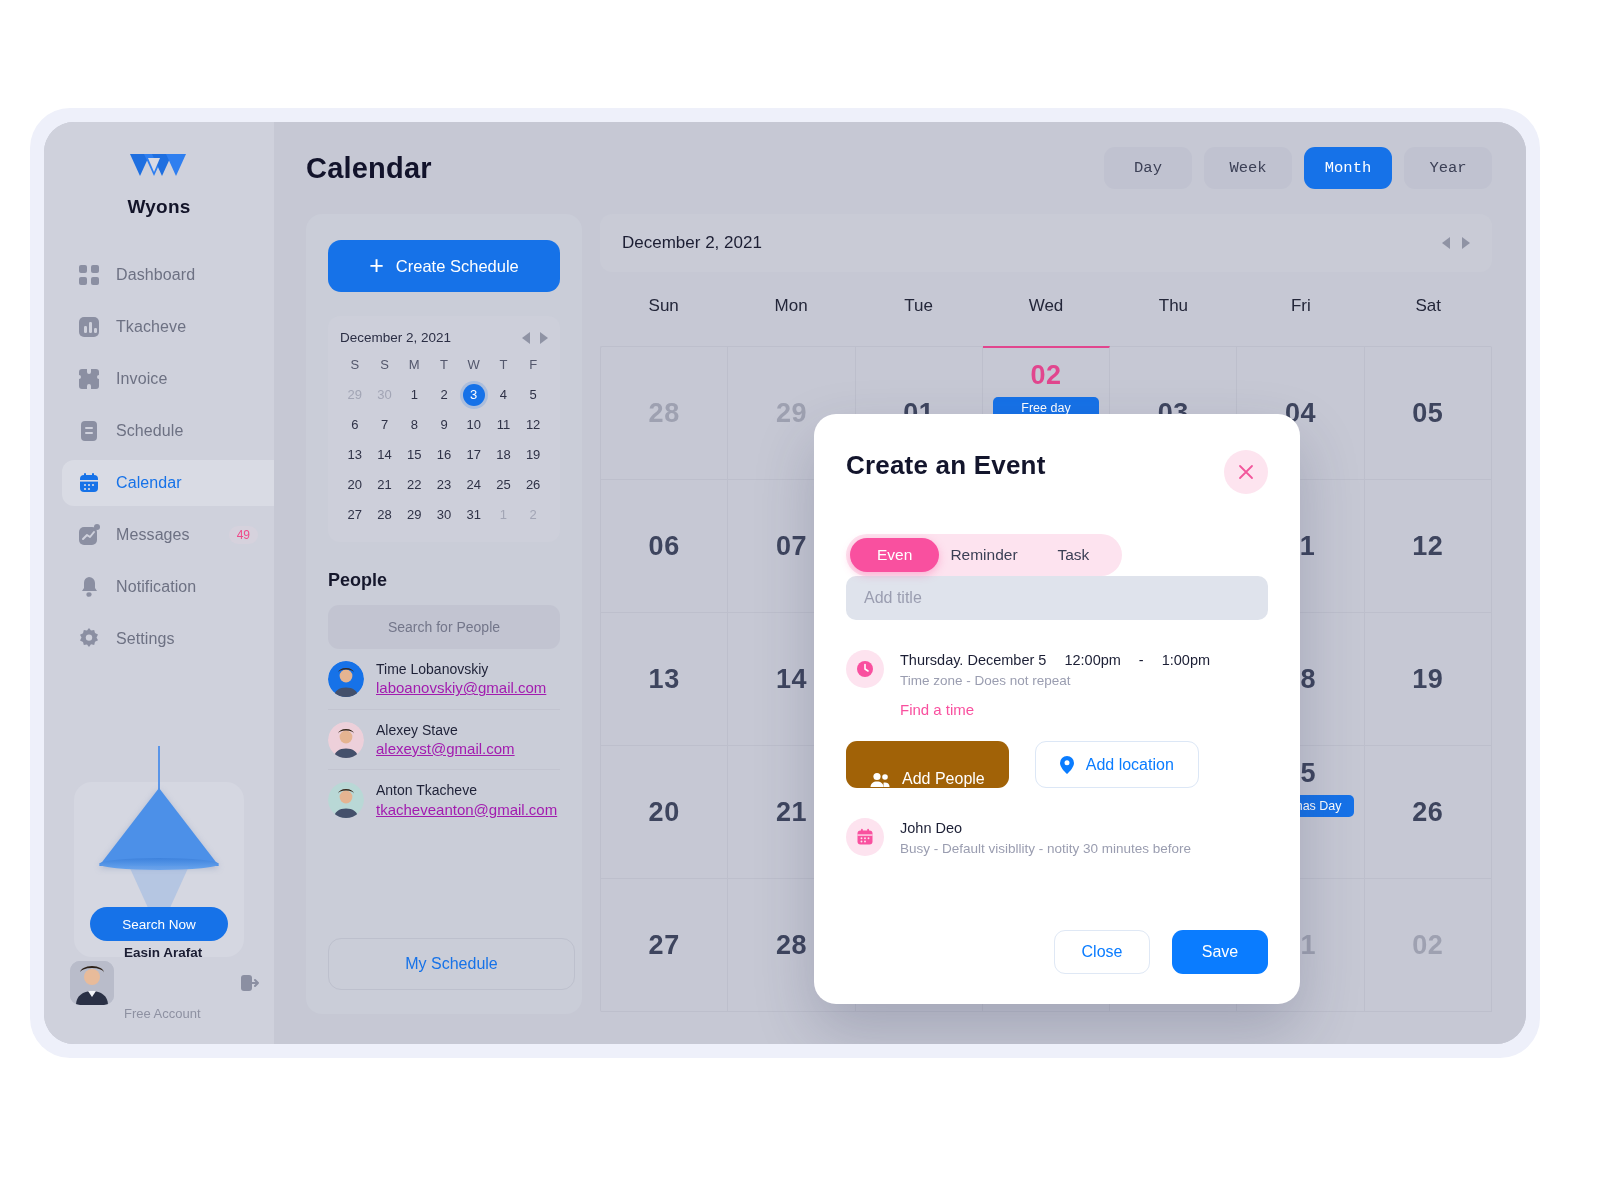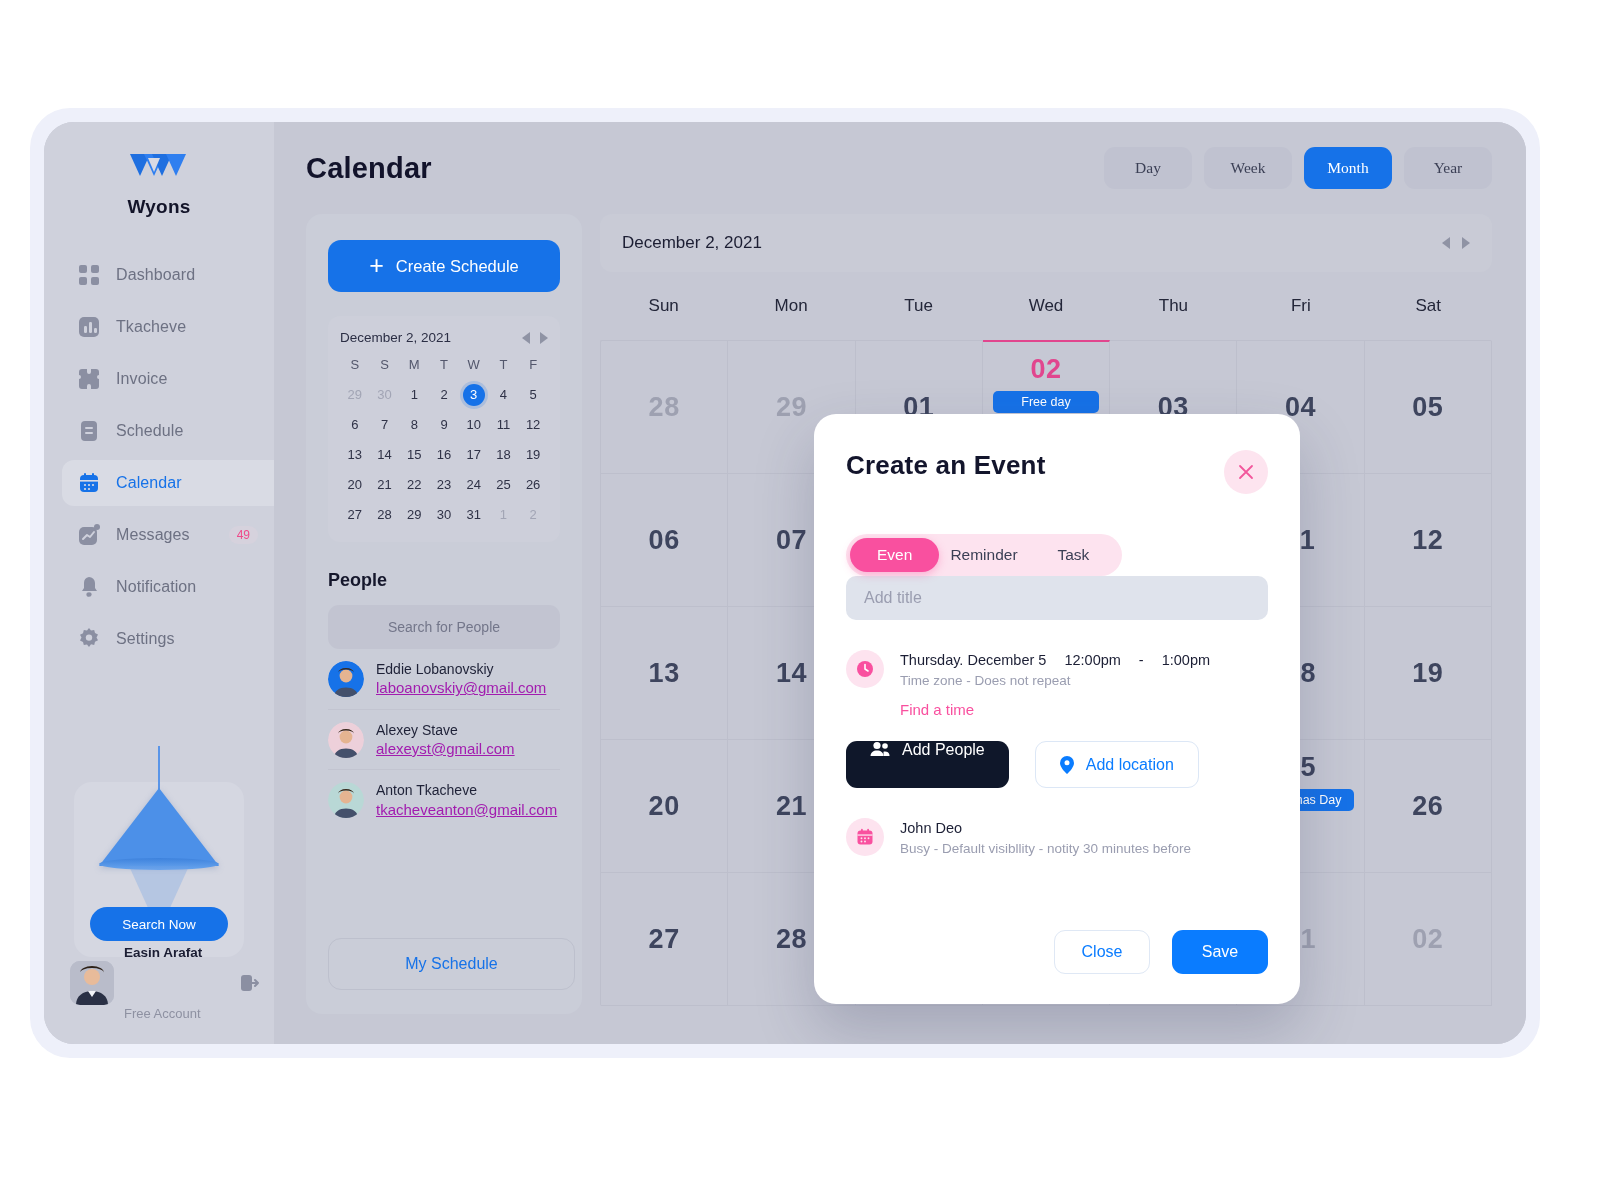--- a/index.html
+++ b/index.html
@@ -114,21 +114,21 @@
   .topbar {
     height: 92px; display: flex; align-items: center;
     padding: 0 34px 0 32px;
   }
   .page-title { font-size: 29px; font-weight: 700; color: #12132b; letter-spacing: .2px; }
   .view-tabs { margin-left: auto; display: flex; gap: 12px; }
   .view-tab {
     min-width: 88px; height: 42px; border-radius: 11px;
     background: #c0c2d0; color: #3c4056;
     display: flex; align-items: center; justify-content: center;
-    font-size: 15.5px; cursor: pointer; border: none; font-family: Liberation Serif, serif;
+    font-size: 15.5px; cursor: pointer; border: none; font-family: Liberation Mono, monospace;
     padding: 0 20px;
   }
   .view-tab.active { background: #1672e8; color: #fff; }
 
   .content { display: flex; gap: 0; padding: 0 34px 0 32px; }
 
   
   .schedule-panel {
     width: 276px; flex: 0 0 276px;
     background: #cacdd8; border-radius: 16px;
@@ -191,21 +191,21 @@
 
   
   .cal-area { flex: 1; padding-left: 18px; }
   .date-bar {
     height: 58px; background: #c9cbd6; border-radius: 12px;
     display: flex; align-items: center; padding: 0 22px;
     margin-bottom: 24px;
   }
   .date-bar-text { font-size: 17px; color: #1c1e33; }
   .date-bar-navs { margin-left: auto; display: flex; gap: 12px; }
-  .dow-row { display: grid; grid-template-columns: repeat(7, 1fr); margin-bottom: 24px; }
+  .dow-row { display: grid; grid-template-columns: repeat(7, 1fr); margin-bottom: 30px; }
   .dow { text-align: center; font-size: 17px; color: #232639; }
   .cal-grid {
     display: grid; grid-template-columns: repeat(7, 1fr);
     grid-template-rows: repeat(5, 133px);
     border-top: 1px solid #bdbfcc; border-left: 1px solid #bdbfcc;
     border-radius: 2px;
   }
   .cell {
     border-right: 1px solid #bdbfcc; border-bottom: 1px solid #bdbfcc;
     padding: 12px 10px 8px; position: relative;
@@ -271,22 +271,22 @@
   .row-l1 .sep { display: inline-block; width: 18px; }
   .row-l2 { font-size: 13.5px; color: #9a9db0; line-height: 1.5; }
   .findtime {
     margin-top: 10px; margin-left: 54px;
     color: #f9509f; font-size: 15px; cursor: pointer;
     background: none; border: none; font-family: inherit; padding: 0;
   }
   .action-row { margin-top: 22px; display: flex; gap: 26px; }
   .btn-people {
     height: 47px; padding: 0 24px; border-radius: 11px; border: none;
-    background: #0f172a; color: #fff; font-size: 16px; cursor: pointer;
-    display: flex; align-items: flex-start; gap: 12px; font-family: inherit;
+    background: #a16207; color: #fff; font-size: 16px; cursor: pointer;
+    display: flex; align-items: flex-end; gap: 12px; font-family: inherit;
   }
   .btn-loc {
     height: 47px; padding: 0 24px; border-radius: 11px;
     background: #fff; border: 1px solid #dce7f6; color: #0a7cff;
     font-size: 16px; cursor: pointer; display: flex; align-items: center;
     gap: 12px; font-family: inherit;
   }
   .modal-foot {
     position: absolute; right: 32px; bottom: 30px; display: flex; gap: 22px;
   }
@@ -472,21 +472,21 @@
 
         <div id="people-list">
                 <div class="person">
                   <span class="p-av"><svg viewBox="0 0 36 36" width="36" height="36">
                       <circle cx="18" cy="18" r="18" fill="#1672e8"></circle>
                       <circle cx="18" cy="15" r="6.4" fill="#e5b491"></circle>
                       <path d="M10 12a8 5 0 0116 0 8 3.4 0 00-16 0z" fill="#39291d"></path>
                       <path d="M6 36c0-6.4 5.4-9.6 12-9.6s12 3.2 12 9.6z" fill="#44506b"></path>
                     </svg></span>
                   <span>
-                    <span class="p-name" style="display:block">Eddie Lobanovskiy</span>
+                    <span class="p-name" style="display:block">Time Lobanovskiy</span>
                     <span class="p-mail" style="display:block">laboanovskiy@gmail.com</span>
                   </span>
                 </div>
                 <div class="person">
                   <span class="p-av"><svg viewBox="0 0 36 36" width="36" height="36">
                       <circle cx="18" cy="18" r="18" fill="#edd0da"></circle>
                       <circle cx="18" cy="15" r="6.4" fill="#e5b491"></circle>
                       <path d="M10 12a8 5 0 0116 0 8 3.4 0 00-16 0z" fill="#39291d"></path>
                       <path d="M6 36c0-6.4 5.4-9.6 12-9.6s12 3.2 12 9.6z" fill="#44506b"></path>
                     </svg></span>

